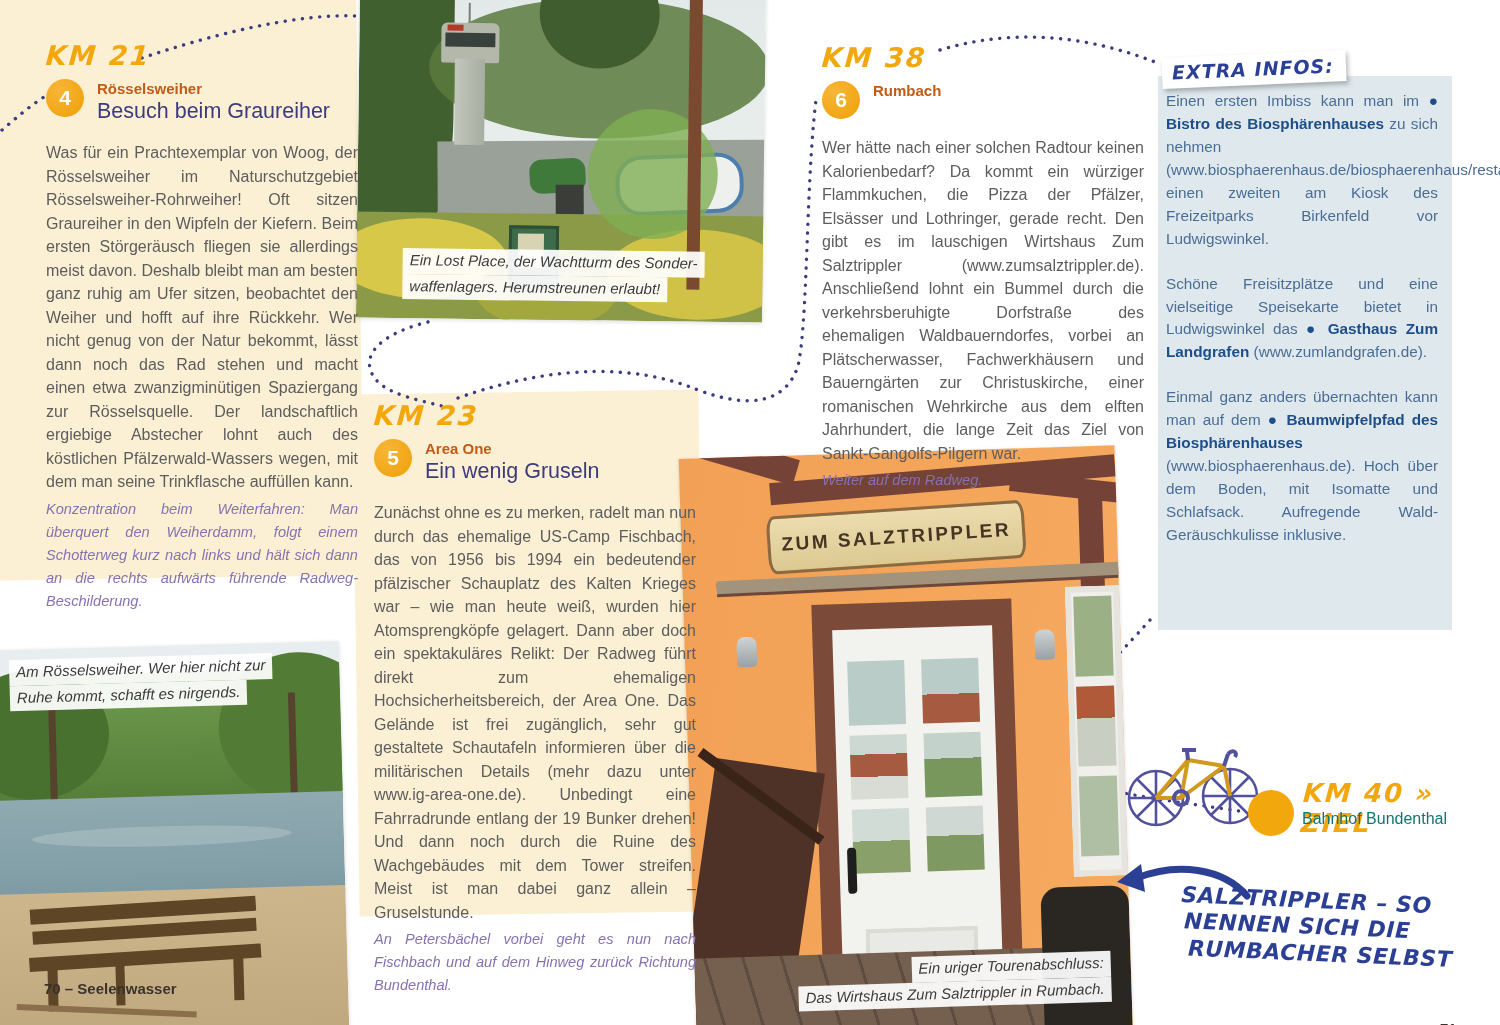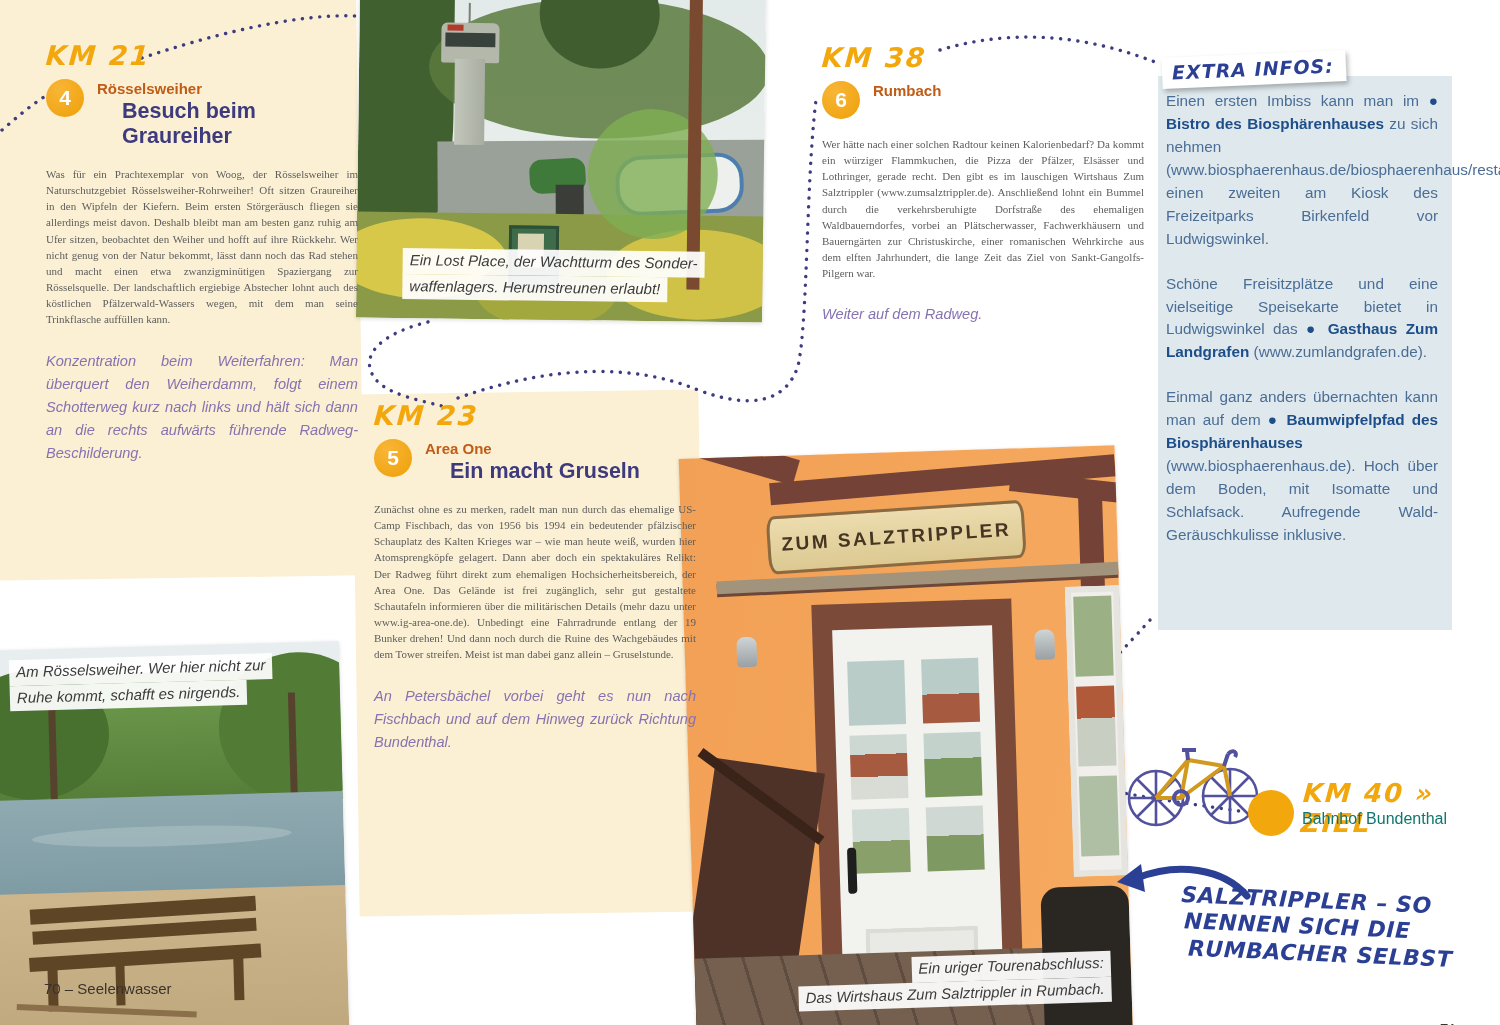--- a/index.html
+++ b/index.html
@@ -20,24 +20,24 @@
   
   .section{position:absolute;z-index:4;}
   .km-label{font-family:"DejaVu Sans",sans-serif;font-weight:bold;font-style:italic;
             color:#f2a70d;font-size:27px;letter-spacing:2px;transform:skewX(-4deg);}
   .head-row{display:flex;gap:13px;margin-top:8px;align-items:flex-start;}
   .num-circle{flex:none;width:38px;height:38px;border-radius:50%;
               background:radial-gradient(circle at 35% 30%,#f8b637,#ee9f07);
               color:#fff;font-weight:bold;font-size:21px;display:flex;
               align-items:center;justify-content:center;}
   .kicker{color:#c05c15;font-weight:bold;font-size:15px;margin-top:1px;}
-  .sec-title{color:#3d3a7d;font-weight:bold;font-size:21.5px;margin-top:2px;margin-left:25px;}
-  .body-text{color:#5d5d5d;font-size:11px;line-height:1.47;text-align:justify;margin-top:17px;font-family:Liberation Serif, serif;}
+  .sec-title{color:#3d3a7d;font-weight:normal;font-size:21.5px;margin-top:2px;}
+  .body-text{color:#5d5d5d;font-size:16px;line-height:1.47;text-align:justify;margin-top:17px;}
   .note-text{color:#8672b0;font-style:italic;font-size:14.6px;line-height:1.58;
-             text-align:justify;margin-top:22px;}
+             text-align:justify;margin-top:4px;}
   .note-line{text-align:left;}
 
   
   .photo{position:absolute;overflow:hidden;z-index:2;box-shadow:0 1px 4px rgba(0,0,0,.15);}
   .cap{position:absolute;z-index:5;font-style:italic;font-size:15px;color:#3b3b3b;line-height:1.5;}
   .cap span{background:rgba(255,255,255,.93);display:inline-block;padding:1px 7px 2px 7px;}
   .cap.right{text-align:right;}
 
   
   #ph-tower{left:358px;top:-12px;width:406px;height:332px;transform:rotate(0.7deg);background:linear-gradient(#e2eae9,#eef1ec);}
@@ -101,21 +101,21 @@
   #finish-dot{left:1248px;top:790px;width:46px;height:46px;border-radius:50%;background:#f2a70d;z-index:4;}
   #km40-label{left:1302px;top:778px;font-family:"DejaVu Sans",sans-serif;font-weight:bold;font-style:italic;
               color:#f2a70d;font-size:26px;letter-spacing:2px;transform:skewX(-4deg);z-index:4;}
   #km40-sub{left:1302px;top:810px;color:#0f766e;font-weight:normal;font-size:16px;z-index:4;}
   #handnote{left:1180px;top:888px;z-index:6;transform:rotate(2.5deg);
             font-family:"DejaVu Sans",sans-serif;font-weight:bold;font-style:italic;
             color:#2b3f94;font-size:22px;line-height:1.2;letter-spacing:.5px;}
   #handnote div:nth-child(2){margin-left:4px;} #handnote div:nth-child(3){margin-left:9px;}
 
   
-  .folio{position:absolute;z-index:7;font-size:15px;font-weight:normal;color:#3a332c;}
+  .folio{position:absolute;z-index:7;font-size:15px;font-weight:bold;color:#3a332c;}
 </style>
 </head>
 <body>
 
 <div id="cream-left" class="cream"></div>
 <div id="cream-mid" class="cream"></div>
 
 <svg id="route-dots" width="1500" height="1025">
   <path d="M142,58 C250,22 320,14 356,16"></path>
   <path d="M2,130 C16,118 30,106 44,97"></path>
@@ -233,21 +233,21 @@
 </div>
 
 <div class="section" style="left:374px;top:400px;width:322px;">
   <div class="km-label">KM 23</div>
   <div class="head-row">
     <div class="num-circle">
         <span>5</span>
       </div>
     <div>
       <div class="kicker">Area One</div>
-      <div class="sec-title">Ein macht Gruseln</div>
+      <div class="sec-title">Ein wenig Gruseln</div>
     </div>
   </div>
   <div class="body-text">Zunächst ohne es zu merken, radelt man nun durch das ehemalige US-Camp Fischbach, das von 1956 bis 1994 ein bedeutender pfälzischer Schauplatz des Kalten Krieges war – wie man heute weiß, wurden hier Atomsprengköpfe gelagert. Dann aber doch ein spektakuläres Relikt: Der Radweg führt direkt zum ehemaligen Hochsicherheitsbereich, der Area One. Das Gelände ist frei zugänglich, sehr gut gestaltete Schautafeln informieren über die militärischen Details (mehr dazu unter www.ig-area-one.de). Unbedingt eine Fahrradrunde entlang der 19 Bunker drehen! Und dann noch durch die Ruine des Wachgebäudes mit dem Tower streifen. Meist ist man dabei ganz allein – Gruselstunde.</div>
   <div class="note-text">An Petersbächel vorbei geht es nun nach Fischbach und auf dem Hinweg zurück Richtung Bundenthal.</div>
 </div>
 
 <div class="section" style="left:822px;top:42px;width:322px;">
   <div class="km-label">KM 38</div>
   <div class="head-row">
     <div class="num-circle">

